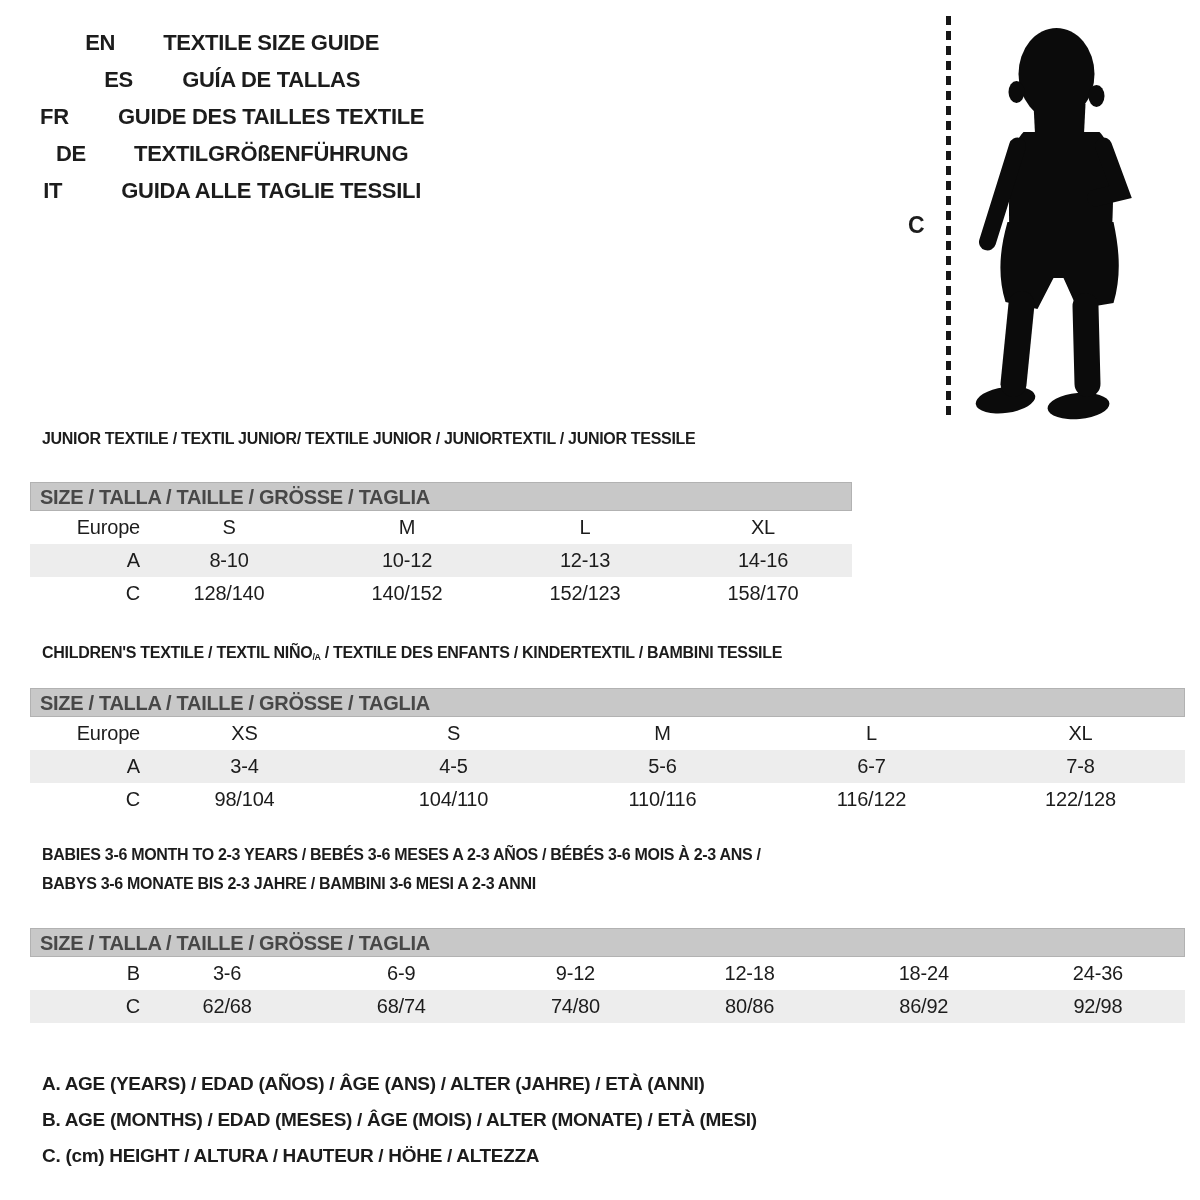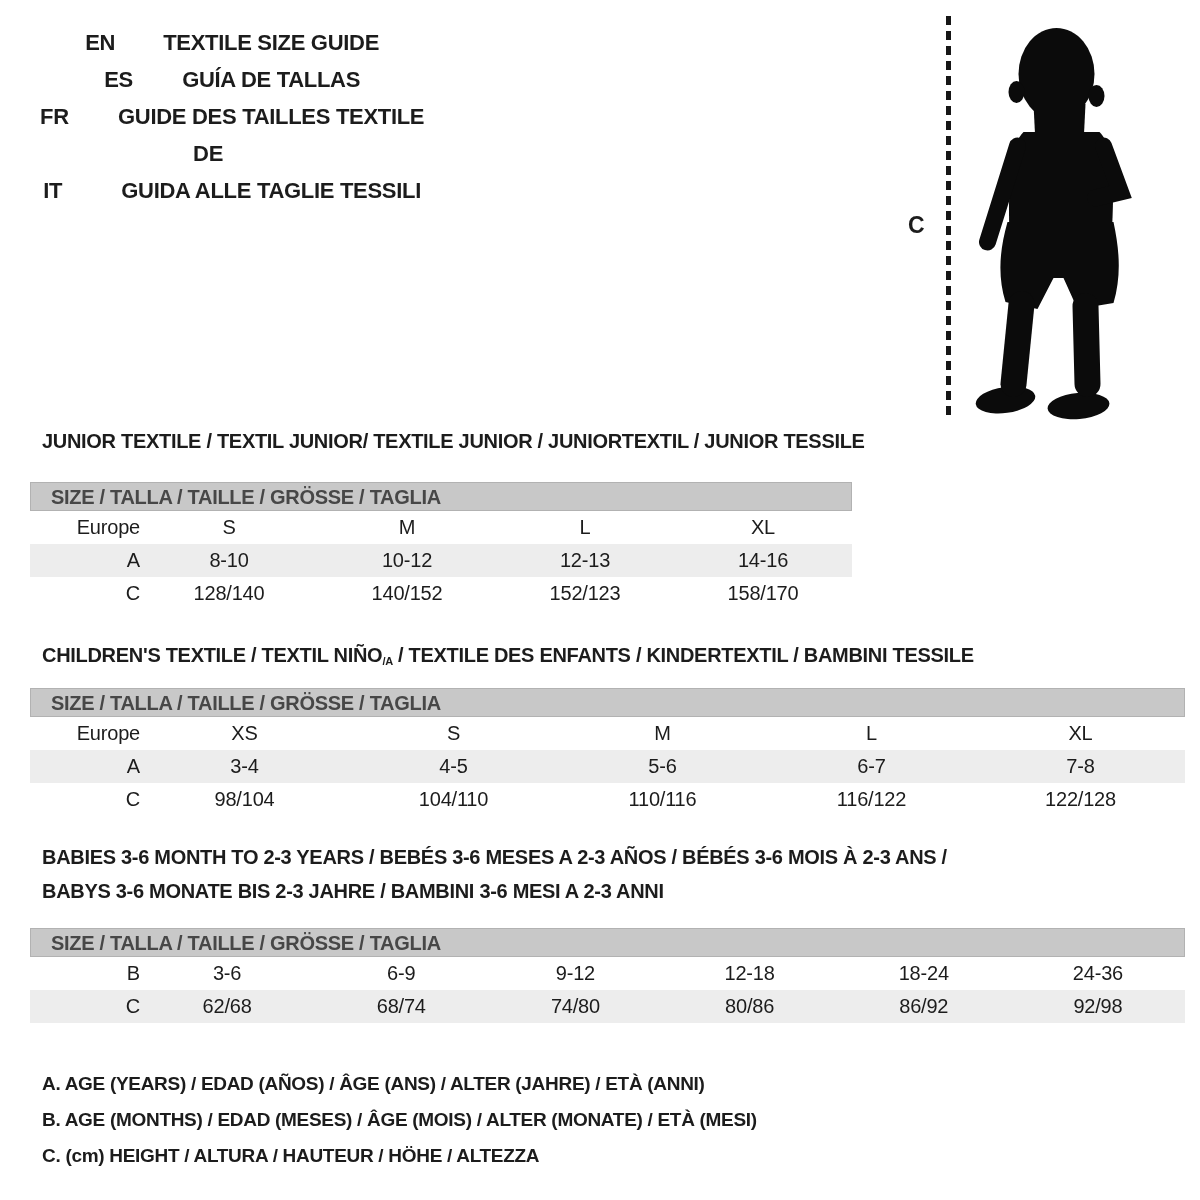--- a/index.html
+++ b/index.html
@@ -22,35 +22,35 @@
   .height-line {
     position:absolute; left:946px; top:16px; width:5px; height:400px;
     background:repeating-linear-gradient(to bottom,#161616 0 9px,transparent 9px 15px);
   }
   .height-label { position:absolute; left:908px; top:212px; font-weight:bold; font-size:23px; }
   .silhouette { position:absolute; left:962px; top:12px; width:178px; height:408px; }
 
   
   .section-heading {
     position:absolute; left:42px;
-    font-weight:bold; font-size:20px; letter-spacing:-0.3px; white-space:nowrap;
+    font-weight:bold; font-size:16px; letter-spacing:-0.3px; white-space:nowrap;
   }
   .section-heading .subscript { font-size:0.55em; vertical-align:-0.25em; font-weight:bold; }
   .heading-line2 { display:block; margin-top:11px; }
 
   
   .size-table { position:absolute; left:30px; }
   .size-bar {
     height:29px; line-height:29px;
     background:var(--bar-bg,#c8c8c8);
     color:var(--bar-text,#474747);
     border:1px solid #b2b2b2;
     box-sizing:border-box;
     font-weight:bold; font-size:20px; letter-spacing:-0.3px;
-    padding-left:20px;
+    padding-left:9px;
   }
   .trow { display:flex; height:33px; line-height:33px; font-size:20px; letter-spacing:-0.2px; }
   .trow.alt { background:var(--row-alt,#ededed); }
   .tlabel { width:110px; padding-left:9px; box-sizing:border-box; text-align:right; }
   .tcell { flex:1; text-align:center; }
 
   
   .legend { position:absolute; left:42px; top:1066px; }
   .legend-line { height:36px; line-height:36px; font-weight:bold; font-size:19px; letter-spacing:-0.3px; white-space:nowrap; }
 </style>
@@ -67,20 +67,21 @@
     <div class="lang-row">
       <span class="lang-code">ES</span>
       <span class="lang-title">GUÍA DE TALLAS</span>
     </div>
     <div class="lang-row">
       <span class="lang-code">FR</span>
       <span class="lang-title">GUIDE DES TAILLES TEXTILE</span>
     </div>
     <div class="lang-row">
       <span class="lang-code">DE</span>
+      <span class="lang-title">TEXTILGRÖßENFÜHRUNG</span>
     </div>
     <div class="lang-row">
       <span class="lang-code">IT</span>
       <span class="lang-title">GUIDA ALLE TAGLIE TESSILI</span>
     </div>
   </div>
 
   <div class="height-line"></div>
   <div class="height-label">C</div>
   <svg class="silhouette" viewBox="0 0 175 408" xmlns="http://www.w3.org/2000/svg">

